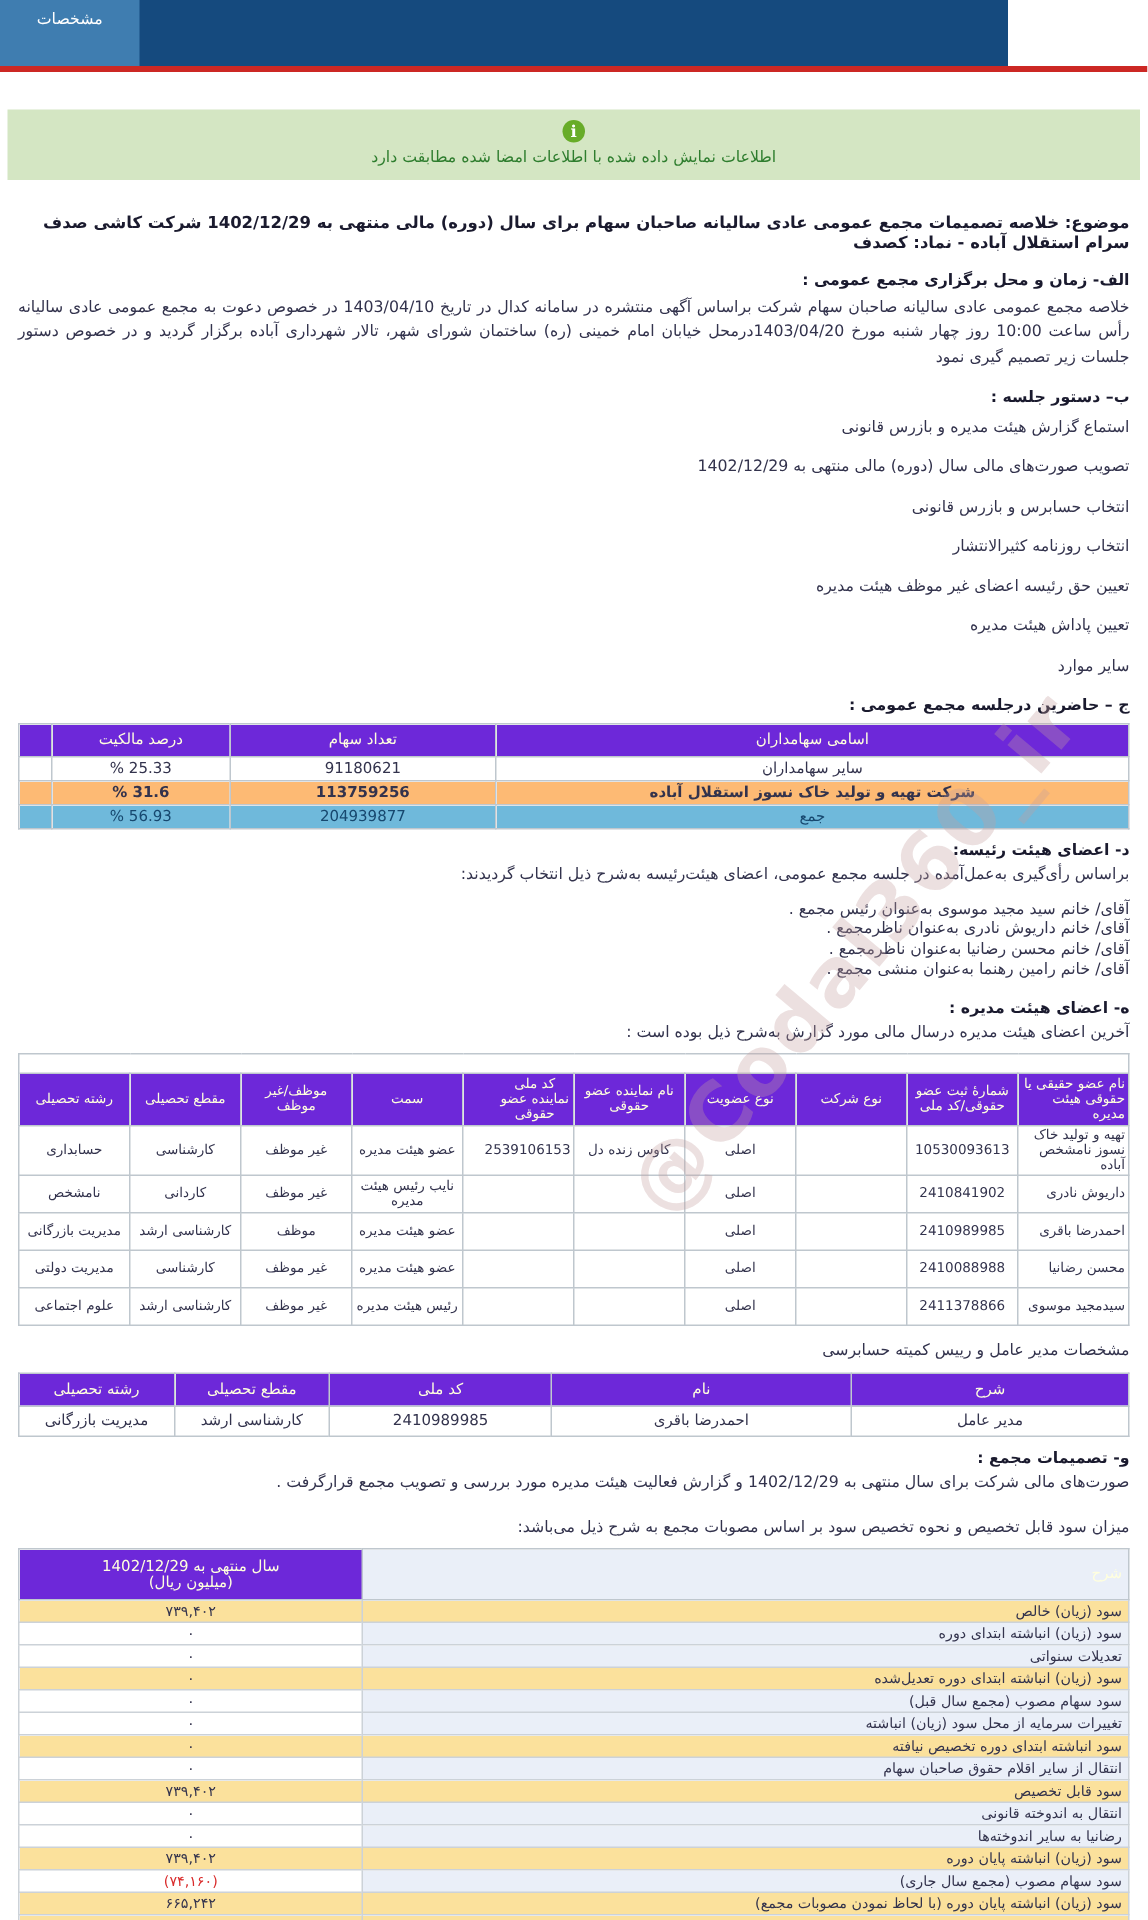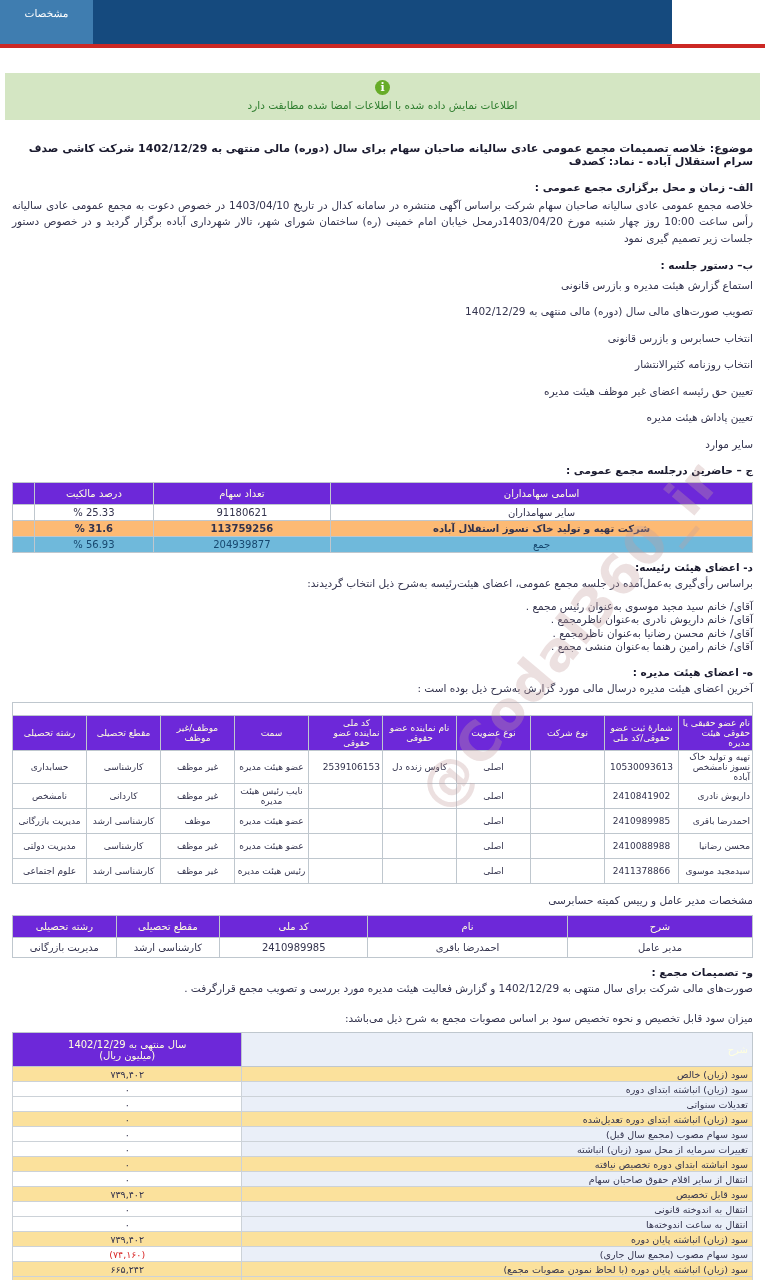--- a/index.html
+++ b/index.html
@@ -3,21 +3,21 @@
 <meta charset="utf-8">
 <style>
   * { box-sizing: border-box; margin: 0; padding: 0; }
   html,body { width:765px; }
   body {
     width:765px; height:1280px; overflow:hidden; background:#ffffff;
     font-family:"DejaVu Sans", sans-serif;
     font-size:10.5px; color:#33334d; direction:rtl; position:relative;
   }
   
-  .top { position:relative; height:64px;font-family:Liberation Serif, serif; }
+  .top { position:relative; height:64px; }
   .navbar { position:absolute; top:0; right:93px; left:0; height:44px; background:#154A7E; }
   .tab { position:absolute; top:0; left:0; width:93px; height:44px; background:#3F7DB0;
          color:#fff; font-size:10.5px; text-align:center; padding-top:7px; cursor:pointer; }
   .redline { position:absolute; top:44px; left:0; right:0; height:4px; background:#CC2824; }
   
   .banner { margin:9px 5px 0 5px; background:#D4E6C3; padding:7px 0 9px; text-align:center; }
   .info-icon { display:inline-block; width:15px; height:15px; border-radius:50%;
                background:#67AC28; color:#fff; font-family:"DejaVu Serif",serif;
                font-weight:bold; font-size:11px; line-height:15px; text-align:center; }
   .banner .msg { color:#2E7D2E; margin-top:4px; font-size:10.5px; }
@@ -298,21 +298,21 @@
         </tr>
         <tr class="hl">
           <td class="c-label">سود قابل تخصیص</td>
           <td class="c-val">۷۳۹,۴۰۲</td>
         </tr>
         <tr>
           <td class="c-label">انتقال به اندوخته قانونی</td>
           <td class="c-val">۰</td>
         </tr>
         <tr>
-          <td class="c-label">انتقال به ساعت اندوخته‌ها</td>
+          <td class="c-label">رضانیا به سایر اندوخته‌ها</td>
           <td class="c-val">۰</td>
         </tr>
         <tr class="hl">
           <td class="c-label">سود (زیان) انباشته پایان دوره</td>
           <td class="c-val">۷۳۹,۴۰۲</td>
         </tr>
         <tr class="r-red">
           <td class="c-label">سود سهام مصوب (مجمع سال جاری)</td>
           <td class="c-val">(۷۴,۱۶۰)</td>
         </tr>

